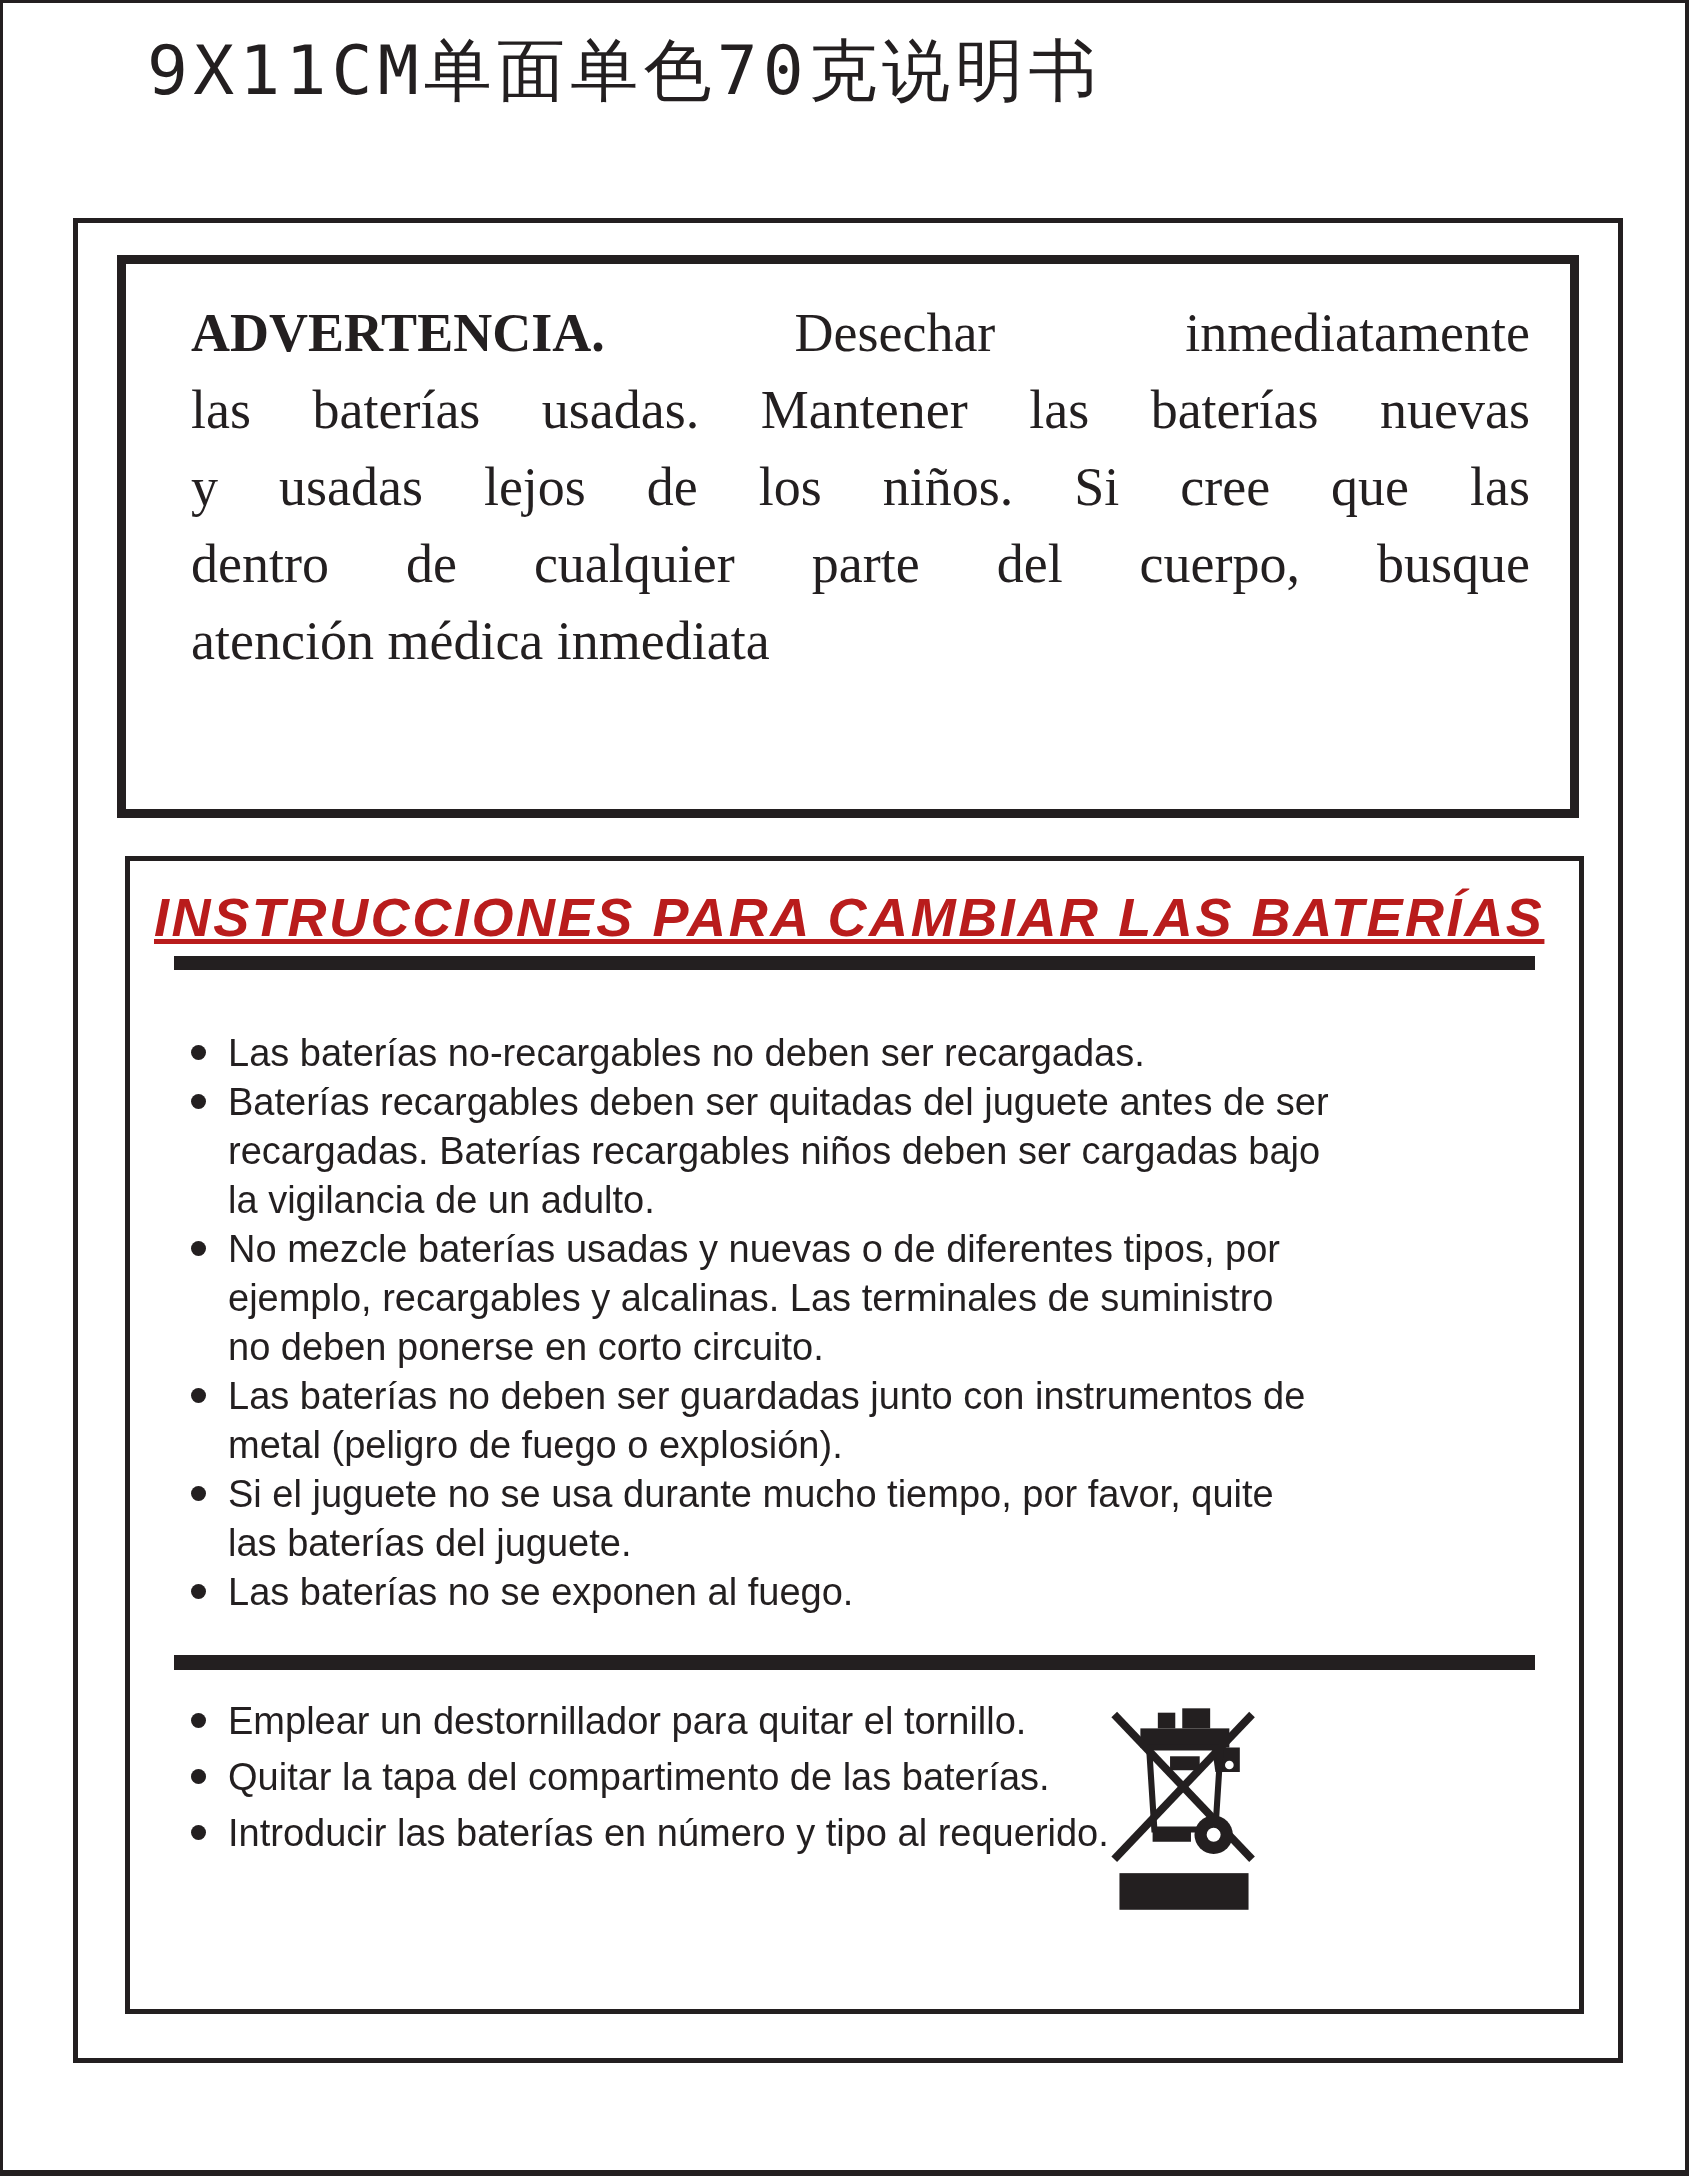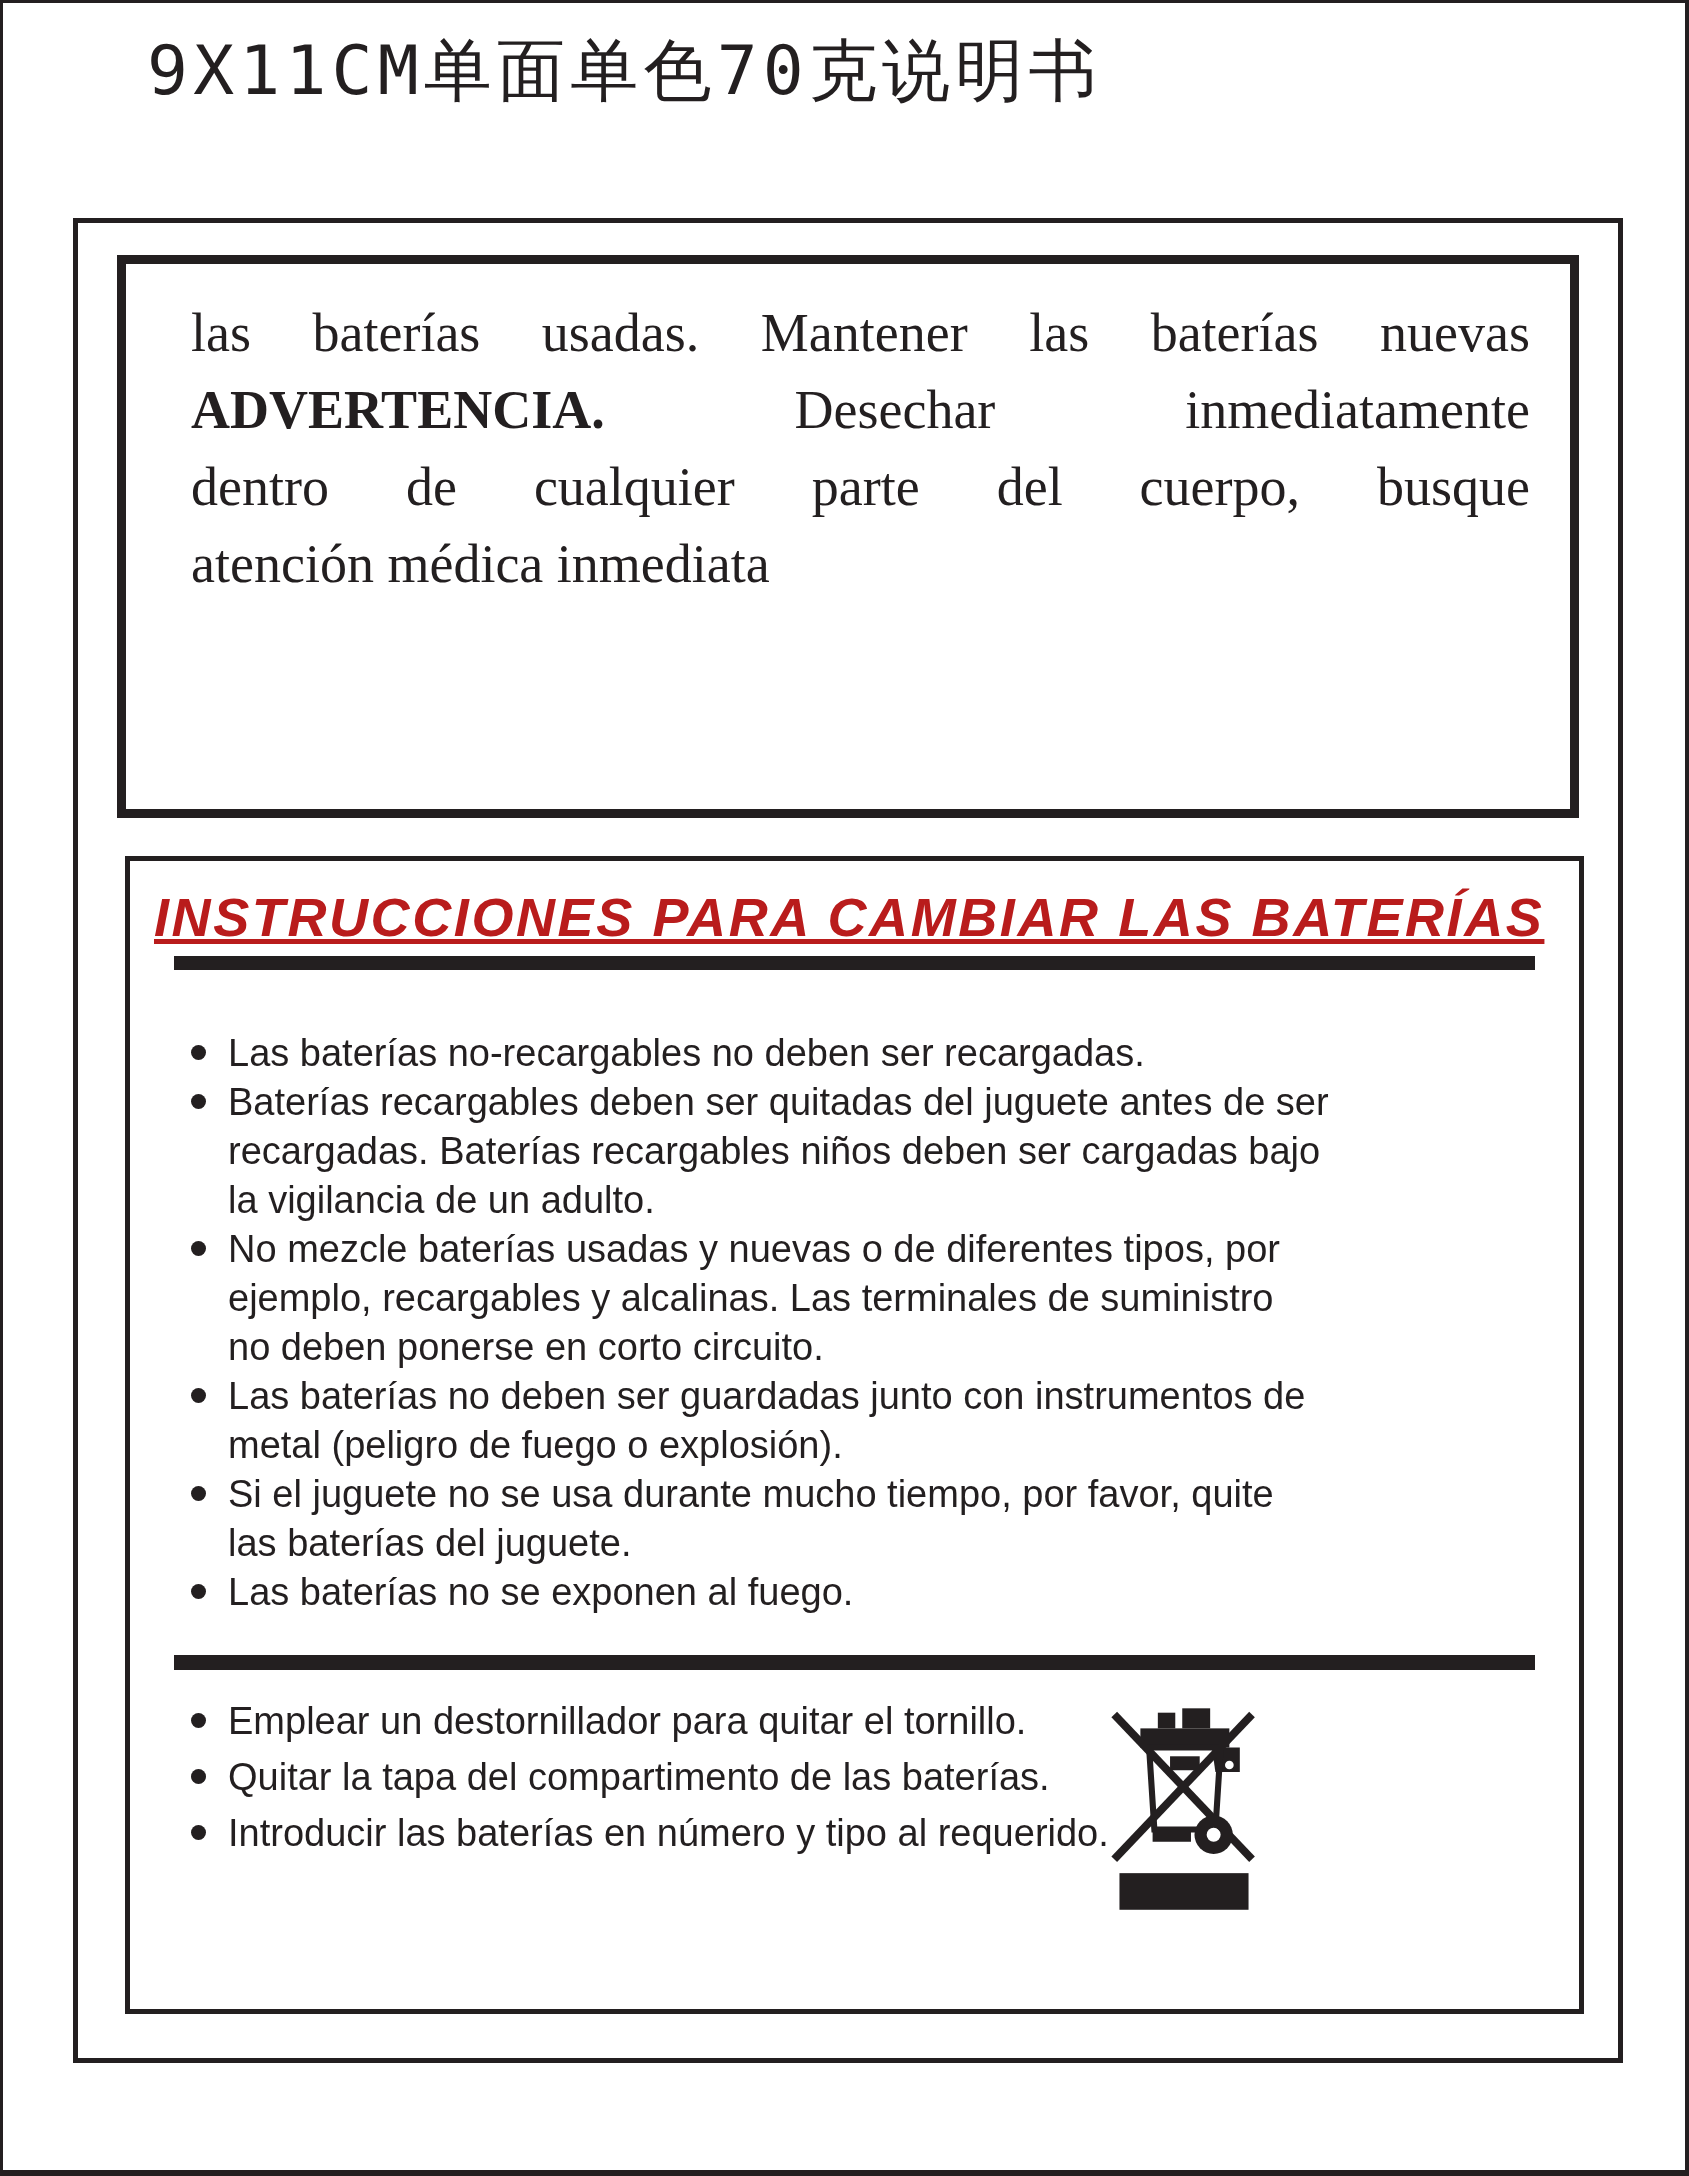--- a/index.html
+++ b/index.html
@@ -129,22 +129,23 @@
 </head>
 <body>
 
 <div class="page">
 
   <div class="title">9X11CM单面单色70克说明书</div>
 
   <div class="outer-box"></div>
 
   <div class="warning-box">
+    <div class="wline"><span class="wlead">ADVERTENCIA.</span><span> Desechar inmediatamente</span></div>
     <div class="wline">las baterías usadas. Mantener las baterías nuevas</div>
-    <div class="wline"><span class="wlead">ADVERTENCIA.</span><span> Desechar inmediatamente</span></div>
+    <div class="wline">y usadas lejos de los niños. Si cree que las</div>
     <div class="wline">dentro de cualquier parte del cuerpo, busque</div>
     <div class="wline last">atención médica inmediata</div>
   </div>
 
   <div class="instructions-box">
     <div class="ins-heading">INSTRUCCIONES PARA CAMBIAR LAS BATERÍAS</div>
     <div class="rule"></div>
 
     <ul class="blist">
       <li>Las baterías no-recargables no deben ser recargadas.</li>

